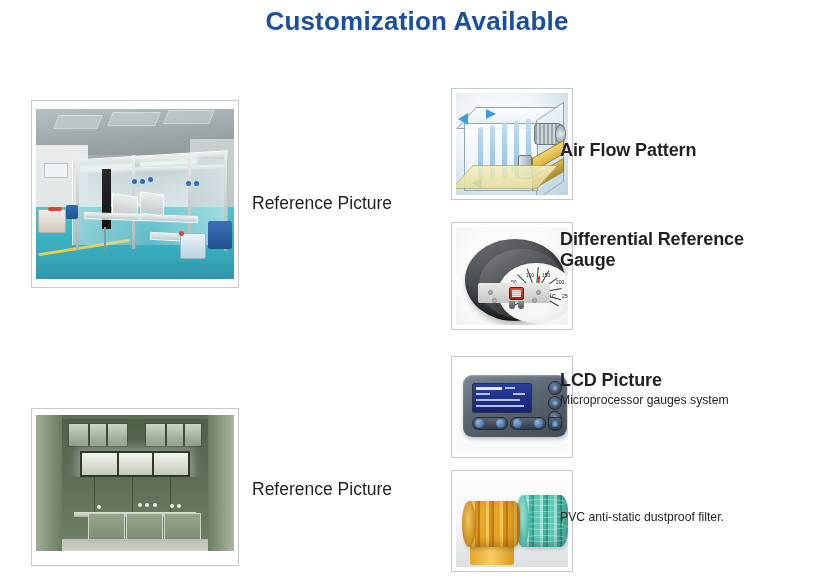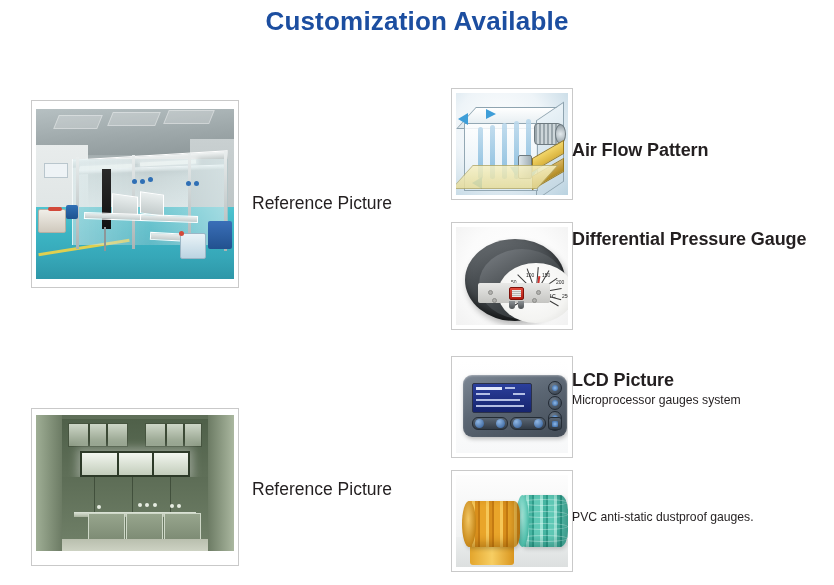--- a/index.html
+++ b/index.html
@@ -66,21 +66,21 @@
   .frame-sm { width: 122px; height: 112px; left: 451px; }
   .frame-sm .photo { height: 100%; }
   .frame-air   { top: 88px;  height: 112px; }
   .frame-gauge { top: 222px; height: 108px; }
   .frame-lcd   { top: 356px; height: 102px; }
   .frame-soft  { top: 470px; height: 102px; }
 
   
   .txt-block {
     position: absolute;
-    left: 572px;
+    left: 560px;
     width: 238px;
   }
   .txt-block .head {
     font-size: 18px;
     color: #231f20;
     font-weight: bold;
     line-height: 1.15;
     letter-spacing: -0.1px;
   }
   .txt-block .sub {
@@ -584,21 +584,21 @@
     <div class="g-screw" style="left:36px;top:71px;"></div>
     <div class="g-screw" style="left:76px;top:71px;"></div>
     <div class="g-redbtn">
       <div class="g-redbtn-in"></div>
     </div>
     <div class="g-port" style="left:53px;"></div>
     <div class="g-port" style="left:62px;"></div>
   </div>
 </div>
 <div class="txt-block txt-gauge">
-  <div class="head">Differential Pressure Gauge</div>
+  <div class="head">Differential Reference Gauge</div>
 </div>
 
 <div class="frame frame-sm frame-lcd">
   <div class="photo lcdwrap">
     <div class="lcd-body">
       <div class="lcd-screen">
         <div class="lcd-blk" style="left:3px;top:3px;width:26px;"></div>
         <div class="lcd-line" style="left:32px;top:3px;width:10px;"></div>
         <div class="lcd-line" style="left:3px;top:9px;width:14px;"></div>
         <div class="lcd-line" style="left:40px;top:9px;width:12px;"></div>
@@ -645,14 +645,14 @@
     <div class="sw-ring" style="top:36px;"></div>
     <div class="sw-ring" style="top:48px;"></div>
     <div class="sw-ring" style="top:60px;"></div>
     <div class="sw-roll-green-end"></div>
     <div class="sw-tail-amber"></div>
     <div class="sw-roll-amber"></div>
     <div class="sw-roll-amber-end"></div>
   </div>
 </div>
 <div class="txt-block txt-soft">
-  <div class="sub">PVC anti-static dustproof gauges.</div>
+  <div class="sub">PVC anti-static dustproof filter.</div>
 </div>
 
 </body></html>

